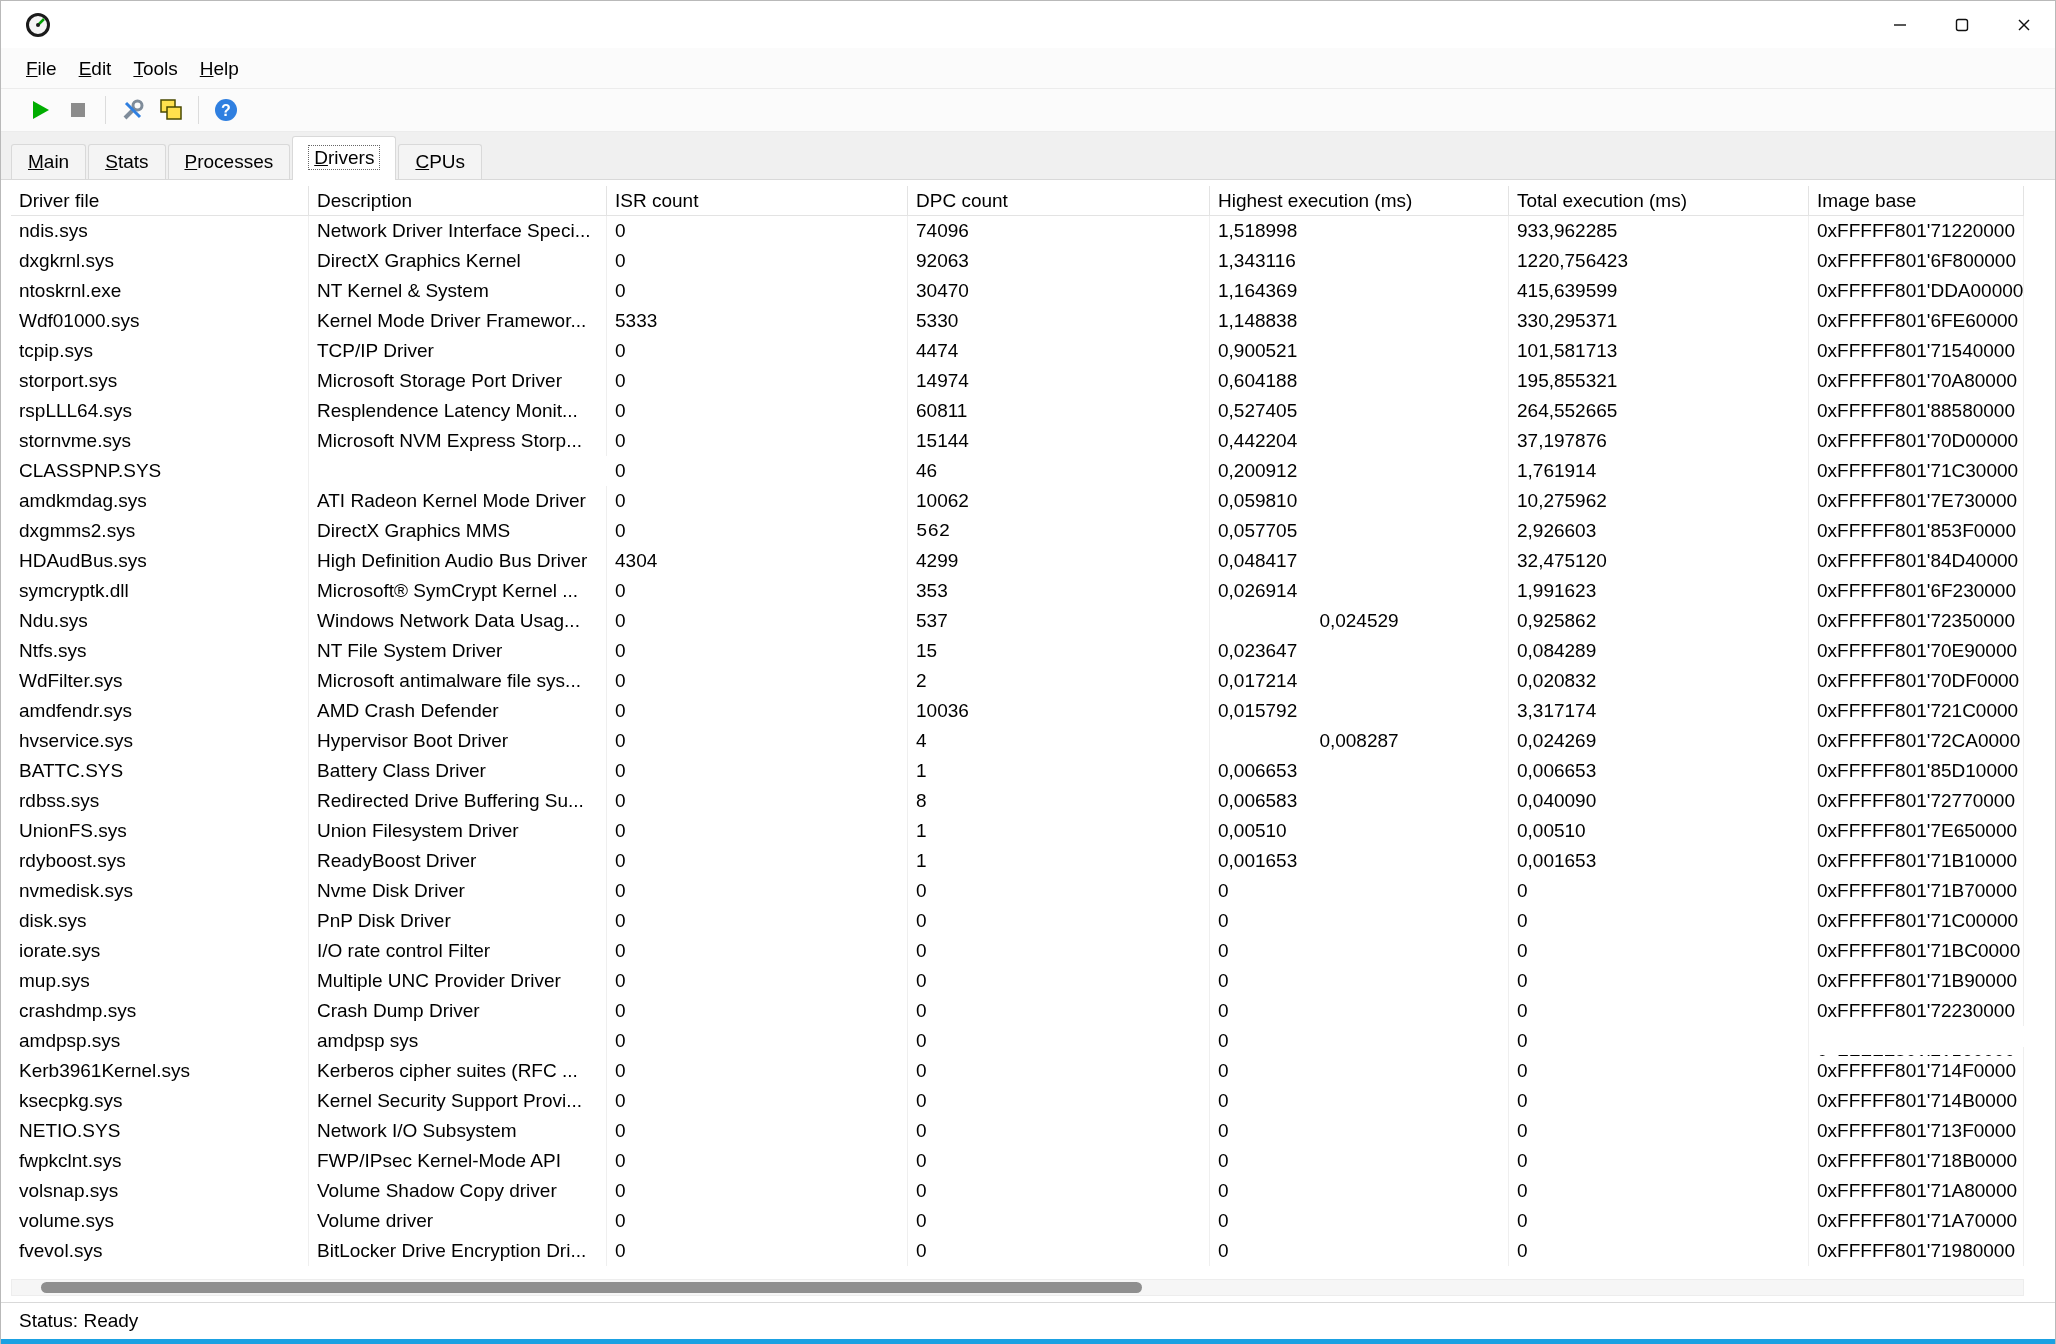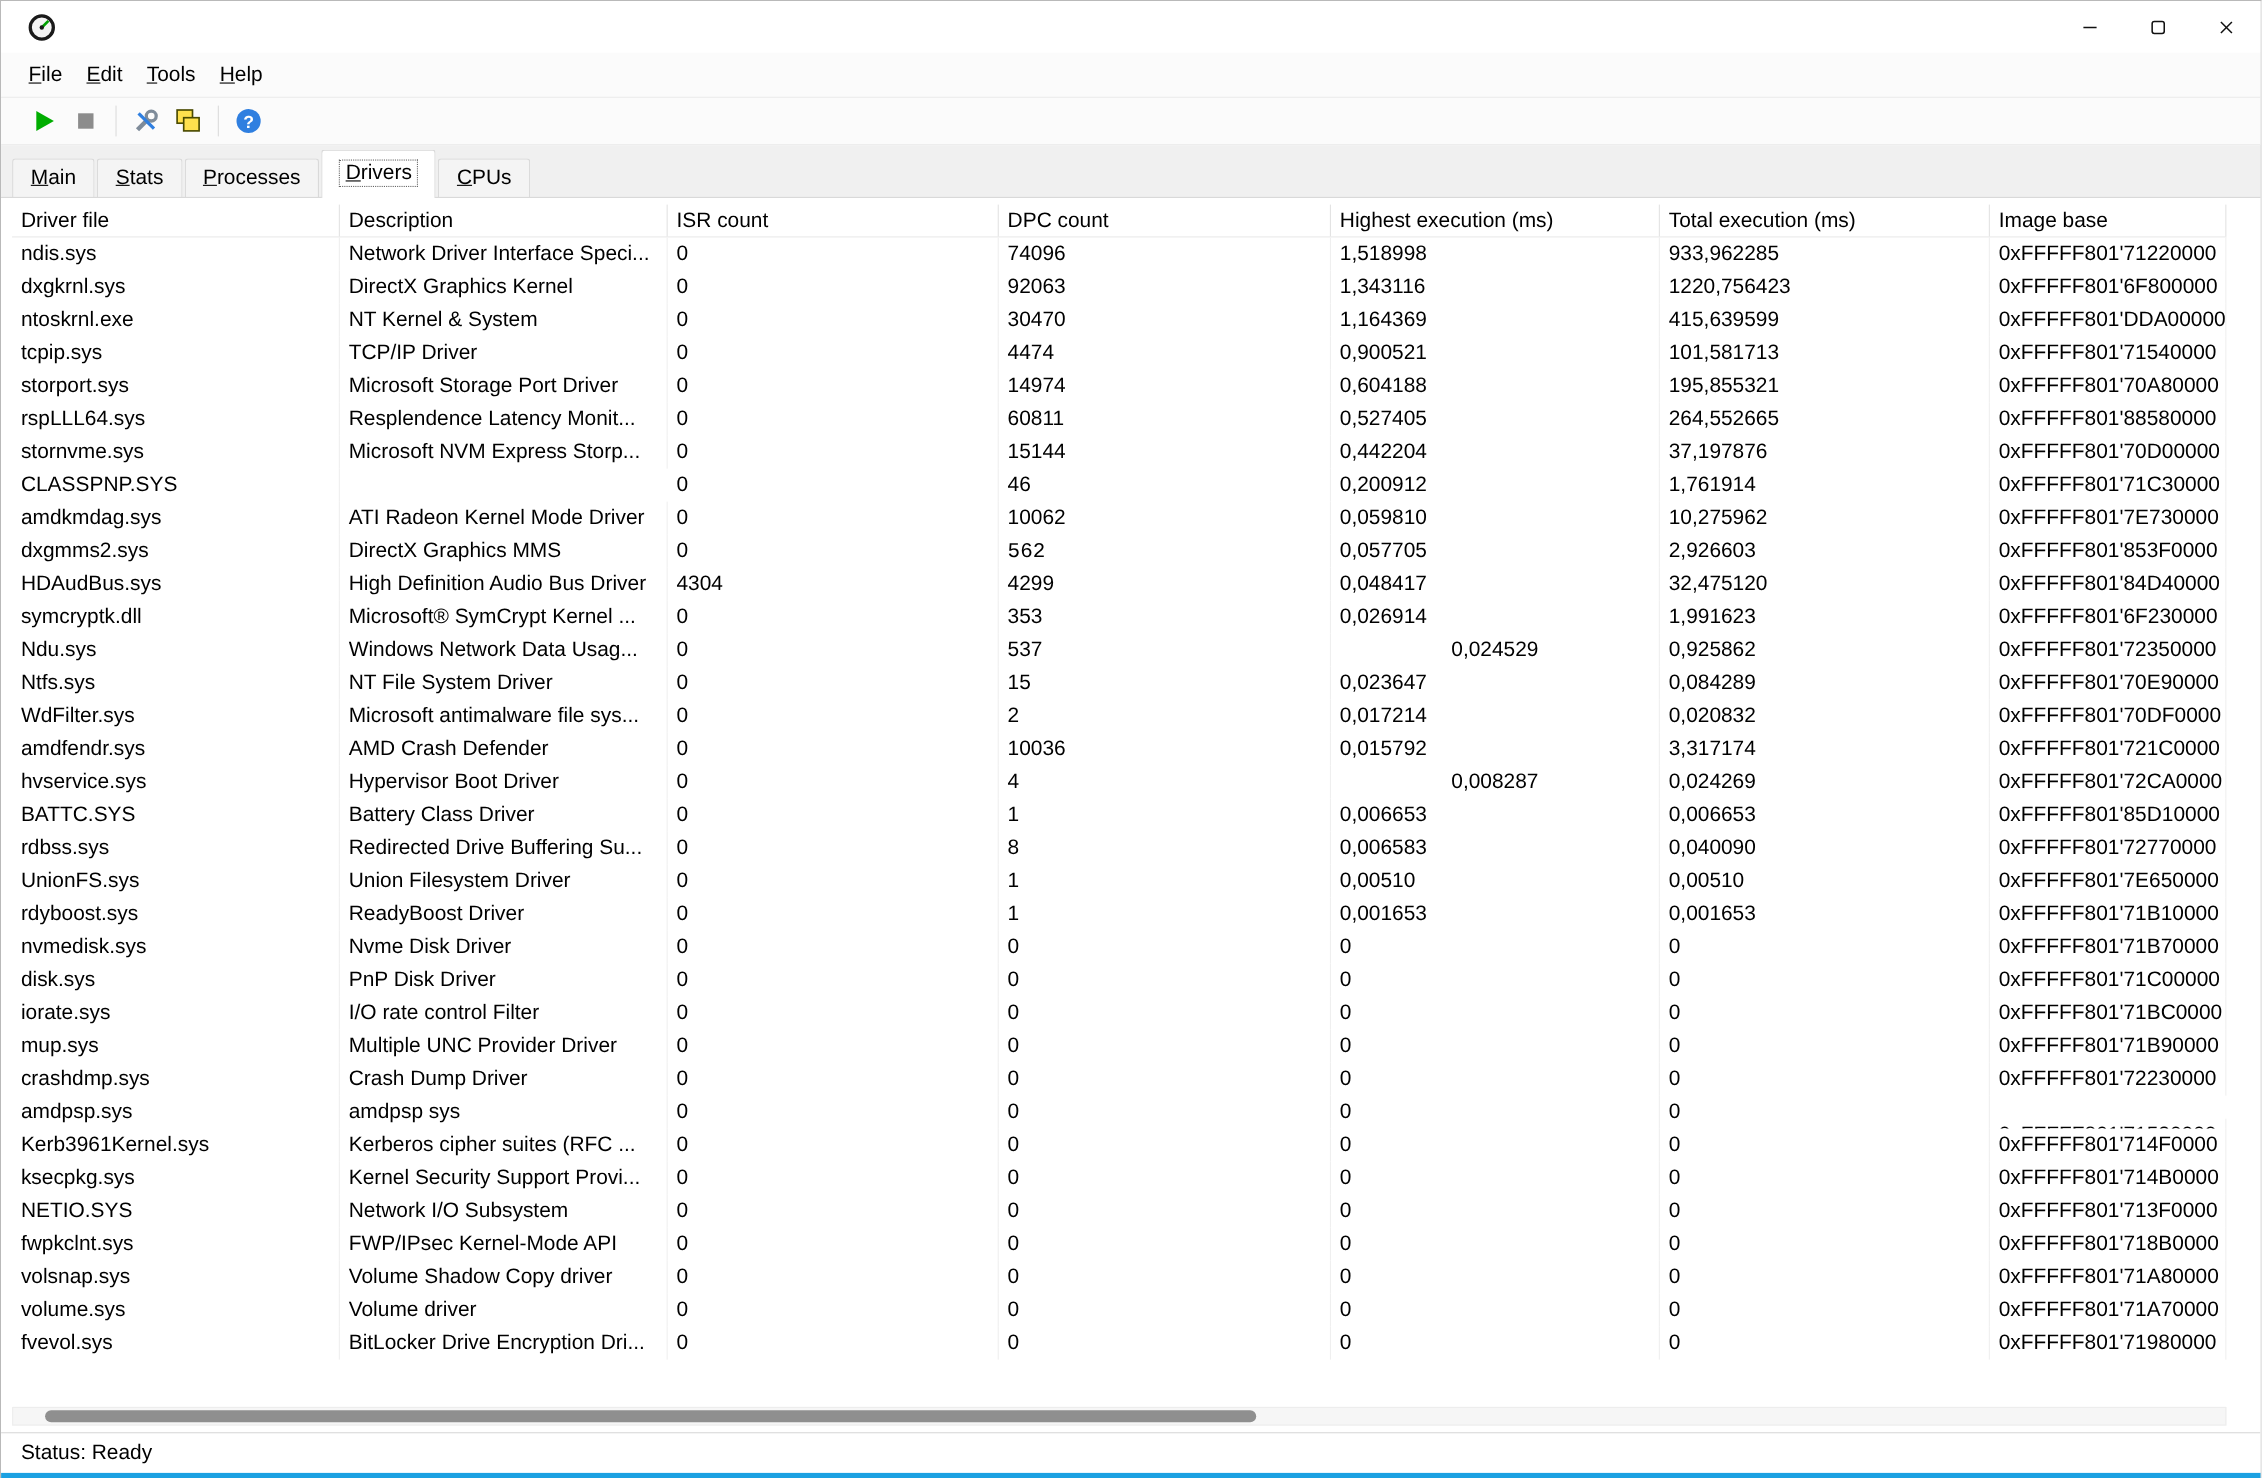--- a/index.html
+++ b/index.html
@@ -167,20 +167,29 @@
           <div class="lv-row">
             <div class="lv-cell" style="width: 298px;">ntoskrnl.exe</div>
             <div class="lv-cell" style="width: 298px;">NT Kernel &amp; System</div>
             <div class="lv-cell" style="width: 301px;">0</div>
             <div class="lv-cell" style="width: 302px;">30470</div>
             <div class="lv-cell" style="width: 299px;">1,164369</div>
             <div class="lv-cell" style="width: 300px;">415,639599</div>
             <div class="lv-cell" style="width: 215px;">0xFFFFF801'DDA00000</div>
           </div>
           <div class="lv-row">
+            <div class="lv-cell" style="width: 298px;">Wdf01000.sys</div>
+            <div class="lv-cell" style="width: 298px;">Kernel Mode Driver Framewor...</div>
+            <div class="lv-cell" style="width: 301px;">5333</div>
+            <div class="lv-cell" style="width: 302px;">5330</div>
+            <div class="lv-cell" style="width: 299px;">1,148838</div>
+            <div class="lv-cell" style="width: 300px;">330,295371</div>
+            <div class="lv-cell" style="width: 215px;">0xFFFFF801'6FE60000</div>
+          </div>
+          <div class="lv-row">
             <div class="lv-cell" style="width: 298px;">tcpip.sys</div>
             <div class="lv-cell" style="width: 298px;">TCP/IP Driver</div>
             <div class="lv-cell" style="width: 301px;">0</div>
             <div class="lv-cell" style="width: 302px;">4474</div>
             <div class="lv-cell" style="width: 299px;">0,900521</div>
             <div class="lv-cell" style="width: 300px;">101,581713</div>
             <div class="lv-cell" style="width: 215px;">0xFFFFF801'71540000</div>
           </div>
           <div class="lv-row">
             <div class="lv-cell" style="width: 298px;">storport.sys</div>

